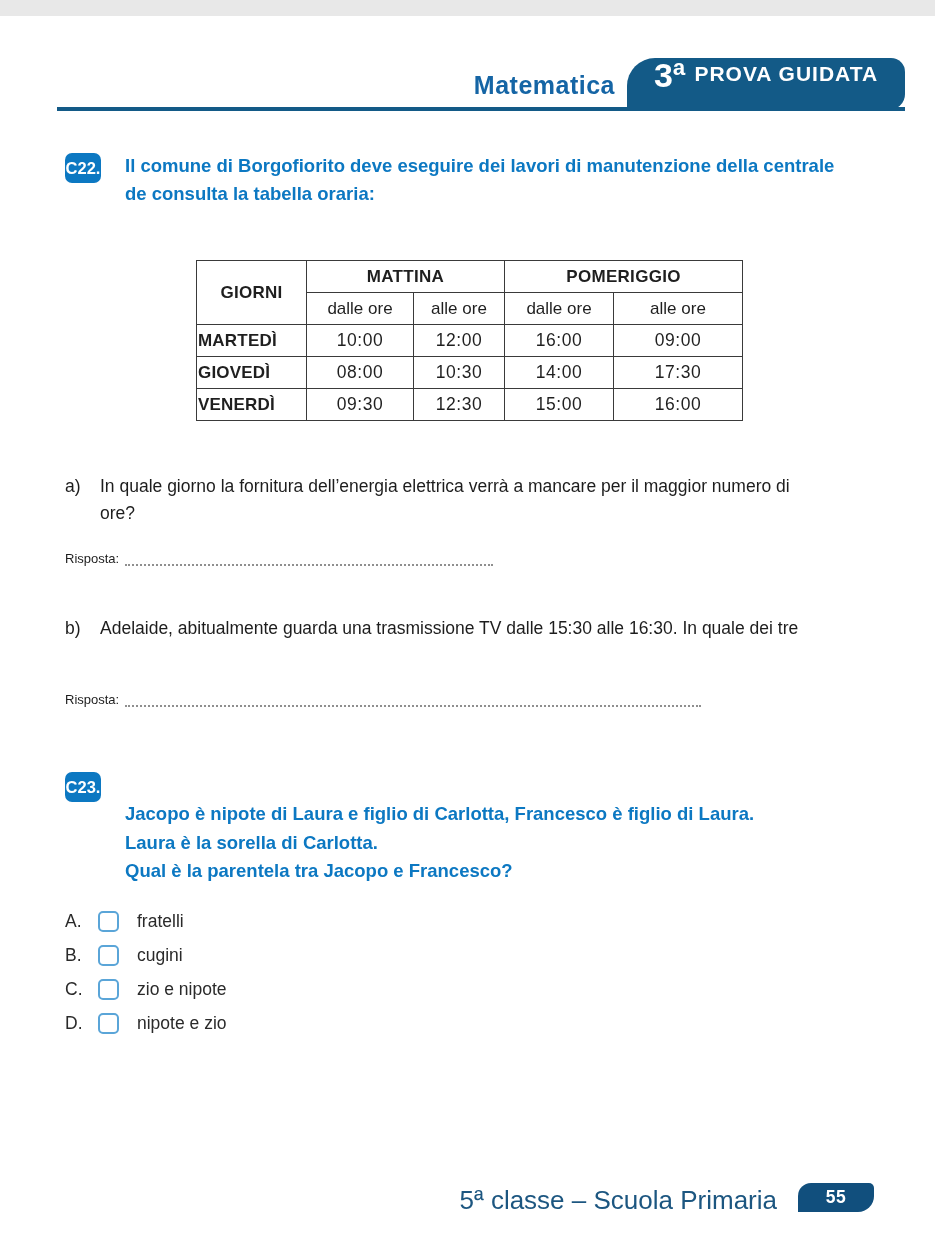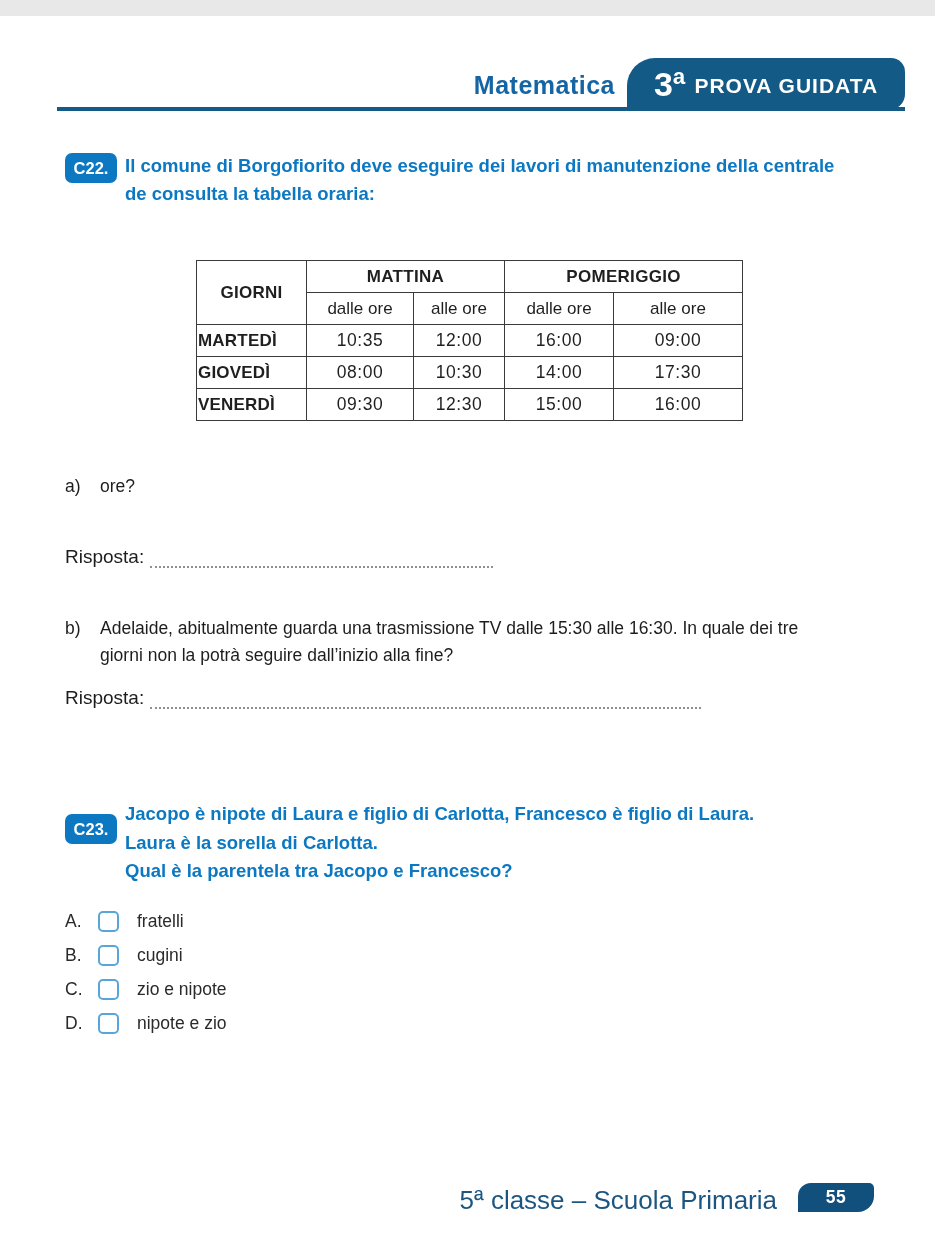--- a/index.html
+++ b/index.html
@@ -17,33 +17,33 @@
   .subject {
     position:absolute; top:55px; left:300px; width:315px;
     text-align:right;
     color:#1565a5; font-size:25px; font-weight:bold;
     letter-spacing:0.5px;
   }
   .header-badge {
     position:absolute; top:42px; left:627px; width:278px; height:52px;
     background:#135a87;
     border-radius:28px 14px 16px 0;
-    display:flex; align-items:center; justify-content:center;
+    display:flex; justify-content:center;
     color:#ffffff; gap:9px;
   }
   .header-badge .badge-num { font-size:34px; font-weight:bold; line-height:1; }
   .header-badge .badge-label { font-size:21px; font-weight:bold; letter-spacing:1px; padding-top:4px; }
   .header-rule {
     position:absolute; top:91px; left:57px; width:848px; height:4px;
     background:#135a87;
   }
 
   
   .qbadge {
-    position:absolute; left:65px; width:52px; height:30px;
+    position:absolute; left:65px; width:36px; height:30px;
     background:#0c78c2; color:#ffffff;
     border-radius:7px;
     display:flex; align-items:center; justify-content:center;
     font-size:16.5px; font-weight:bold;
   }
 
   
   .qtext {
     position:absolute; left:125px; width:755px;
     color:#0c78c2; font-weight:bold;
@@ -72,21 +72,21 @@
   
   .subq {
     position:absolute; left:65px; width:805px;
     display:flex;
     color:#1d1d1d; font-size:17.5px; line-height:27px;
   }
   .subq .sq-label { width:35px; flex:none; }
   .answer-row {
     position:absolute; left:65px;
     display:flex; align-items:flex-end;
-    color:#1d1d1d; font-size:19px;
+    color:#1d1d1d; font-size:13px;
   }
   .answer-row .ans-label { flex:none; padding-right:6px; }
   .answer-row .ans-line {
     flex:1;
     border-bottom:2px dotted #8f8f8f;
     height:20px;
   }
 
   
   .option-row {
@@ -152,21 +152,21 @@
       <tr>
         <th>dalle ore</th>
         <th>alle ore</th>
         <th>dalle ore</th>
         <th>alle ore</th>
       </tr>
     </thead>
     <tbody>
       <tr>
         <td class="day">MARTEDÌ</td>
-        <td class="time">10:35</td>
+        <td class="time">10:00</td>
         <td class="time">12:00</td>
         <td class="time">16:00</td>
         <td class="time">09:00</td>
       </tr>
       <tr>
         <td class="day">GIOVEDÌ</td>
         <td class="time">08:00</td>
         <td class="time">10:30</td>
         <td class="time">14:00</td>
         <td class="time">17:30</td>
@@ -177,41 +177,41 @@
         <td class="time">12:30</td>
         <td class="time">15:00</td>
         <td class="time">16:00</td>
       </tr>
     </tbody>
   </table>
 
   <div class="subq" style="top:457px;">
     <div class="sq-label">a)</div>
     <div>
+      <div>In quale giorno la fornitura dell’energia elettrica verrà a mancare per il maggior numero di</div>
       <div>ore?</div>
     </div>
   </div>
   <div class="answer-row" style="top:530px; width:428px;">
     <span class="ans-label">Risposta:</span>
     <span class="ans-line"></span>
   </div>
 
   <div class="subq" style="top:599px;">
     <div class="sq-label">b)</div>
     <div>
       <div>Adelaide, abitualmente guarda una trasmissione TV dalle 15:30 alle 16:30. In quale dei tre</div>
-      <div>giorni non la potrà seguire dall’inizio alla fine?</div>
     </div>
   </div>
   <div class="answer-row" style="top:671px; width:636px;">
     <span class="ans-label">Risposta:</span>
     <span class="ans-line"></span>
   </div>
 
-  <div class="qbadge" style="top:798px;">C23.</div>
+  <div class="qbadge" style="top:756px;">C23.</div>
   <div class="qtext" style="top:784px; line-height:28.5px;">
     <div>Jacopo è nipote di Laura e figlio di Carlotta, Francesco è figlio di Laura.</div>
     <div>Laura è la sorella di Carlotta.</div>
     <div>Qual è la parentela tra Jacopo e Francesco?</div>
   </div>
 
   <div class="option-row" style="top:893px;">
     <span class="option-letter">A.</span>
     <span class="checkbox"></span>
     <span>fratelli</span>

